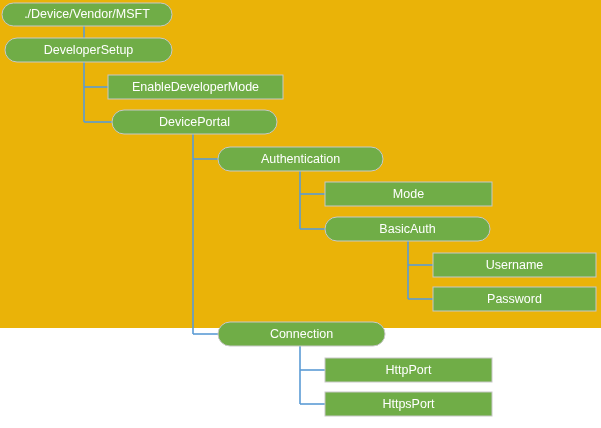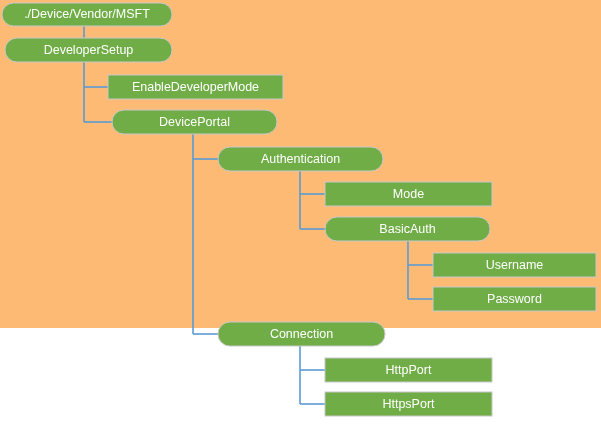--- a/index.html
+++ b/index.html
@@ -1,21 +1,21 @@
 <!DOCTYPE html>
 <html><head>
 <meta charset="utf-8">
 <style>
   html,body{margin:0;padding:0;background:#ffffff;}
   body{
     width:601px;height:428px;
     font-family:"Liberation Sans", sans-serif;
     overflow:hidden;
   }
-  #diagram-root{position:relative;width:601px;height:328px;background:#fdba74;text-decoration:underline;}
+  #diagram-root{position:relative;width:601px;height:328px;background:#eab308;text-decoration:underline;}
   svg.tree{position:absolute;left:0;top:0;width:601px;height:428px;}
   .node-label{
     fill:#ffffff;
     font-family:"Liberation Sans", sans-serif;
     font-size:12.5px;
     text-anchor:middle;
     dominant-baseline:middle;
     pointer-events:none;
   }
   .node-shape{stroke:#c8c8c8;stroke-width:1;}

